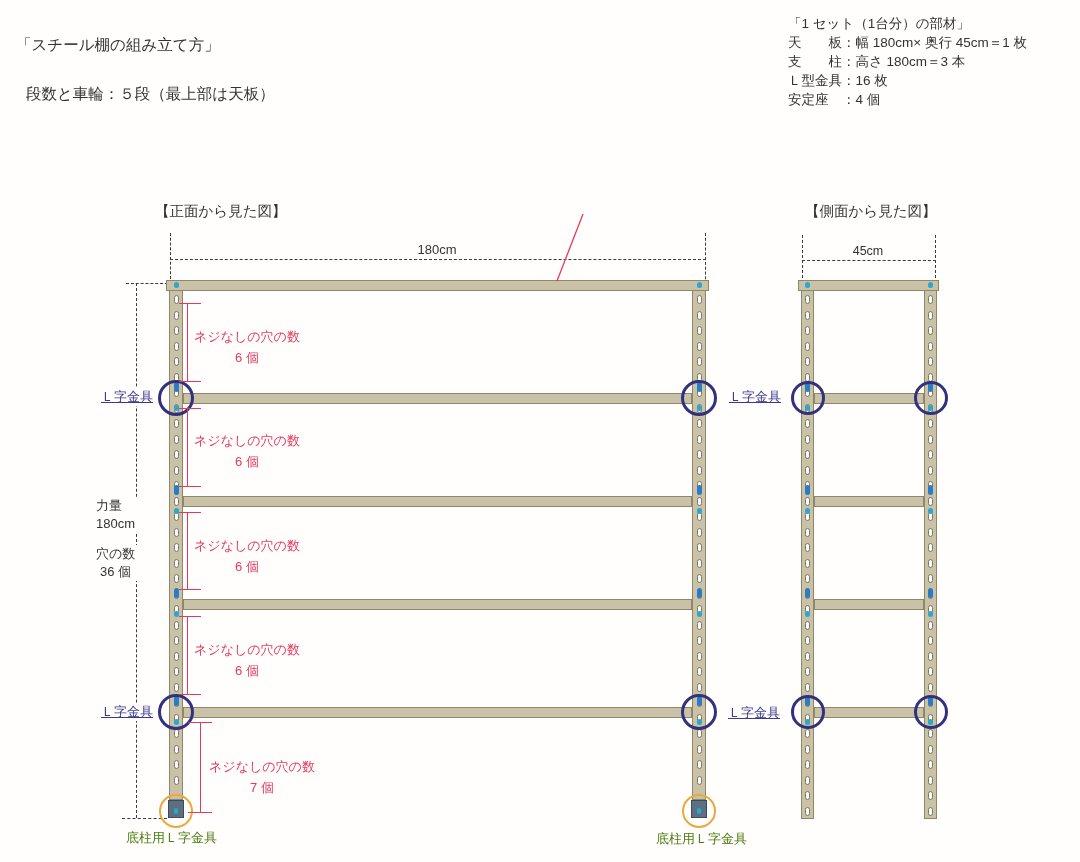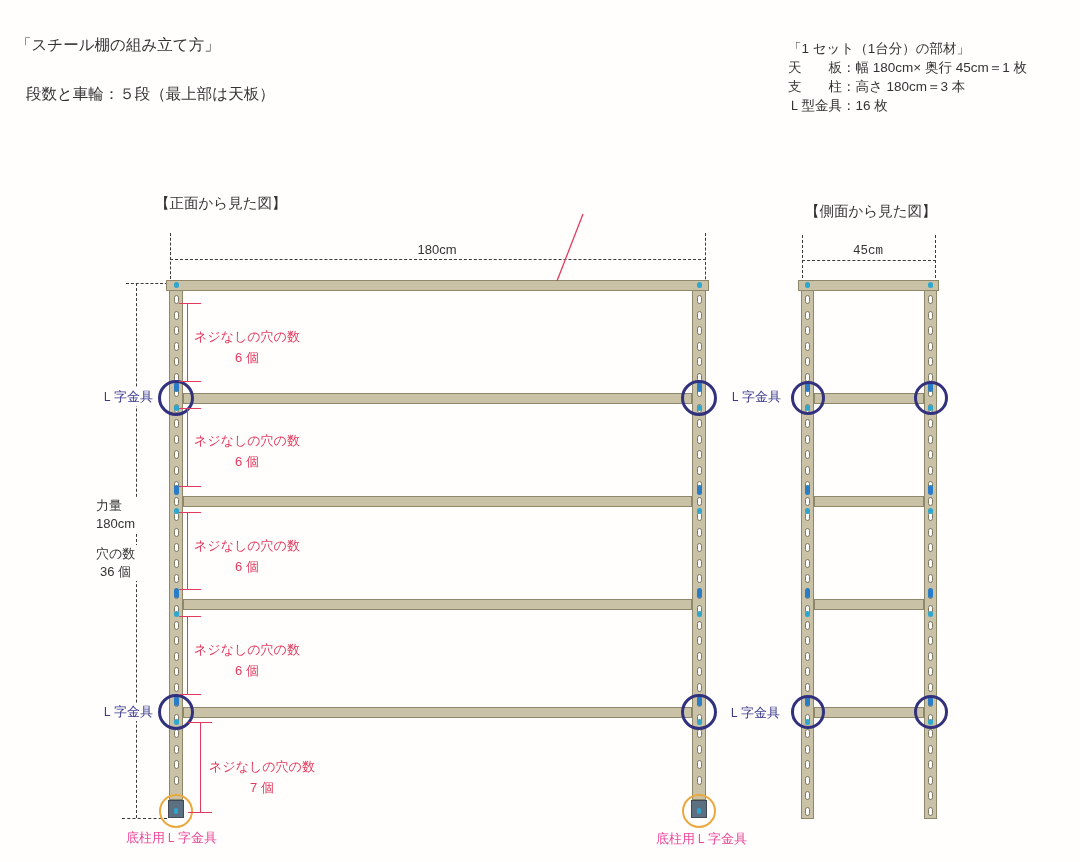--- a/index.html
+++ b/index.html
@@ -4,27 +4,27 @@
 <style>
   html,body{margin:0;padding:0;background:#ffffff;}
   .canvas{
     position:relative;width:1080px;height:862px;background:#fffefd;overflow:hidden;
     font-family:"Liberation Sans","DejaVu Sans",sans-serif;color:#333;
   }
   .abs{position:absolute;white-space:nowrap;}
   .t15{font-size:15.5px;line-height:24px;}
   .t14{font-size:14.5px;}
   .t13{font-size:13px;}
-  .t12{font-size:12.5px;font-family:Liberation Mono, monospace;}
+  .t12{font-size:12.5px;}
   .plist{font-size:13.5px;line-height:19px;}
   .red{color:#e23a5e;}
   .navy{color:#3b3b8e;}
-  .orange{color:#ec4899;}
+  .orange{color:#4d7c0f;}
   .dimblock{font-size:13px;line-height:18px;background:#fffefd;padding:0 2px;}
-  .lbl{background:#fffefd;padding:0 1px;}
+  .lbl{background:#fffefd;padding:0 1px;text-decoration:underline;}
   svg.overlay{position:absolute;left:0;top:0;pointer-events:none;}
 </style>
 </head>
 <body>
 
 <div class="canvas">
 
   <div id="diagram-layer">
       <div style="position: absolute; left: 170px; top: 259px; width: 536px; height: 0px; border-top: 1px dashed rgb(58, 58, 58);"></div>
       <div style="position: absolute; left: 126px; top: 283px; width: 42px; height: 0px; border-top: 1px dashed rgb(58, 58, 58);"></div>
@@ -253,28 +253,29 @@
       <div style="position: absolute; left: 262px; top: 756px; transform: translateX(-50%); color: rgb(226, 58, 94); font-size: 13px; line-height: 21px; text-align: center; white-space: nowrap;">ネジなしの穴の数<div>7 個</div></div>
     </div>
 
   <svg class="overlay" width="1080" height="862">
     <line x1="583" y1="214" x2="557" y2="281" stroke="#e23a5e" stroke-width="1.3"></line>
   </svg>
 
   <div class="abs t15" style="left:16px;top:33px;">「スチール棚の組み立て方」</div>
   <div class="abs t15" style="left:26px;top:82px;">段数と車輪：５段（最上部は天板）</div>
 
-  <div class="abs plist" style="left:788px;top:14px;margin-top:25px;">
+  <div class="abs plist" style="left:788px;top:14px;">
     <div>「1 セット（1台分）の部材」</div>
     <div>天　　板：幅 180cm× 奥行 45cm＝1 枚</div>
     <div>支　　柱：高さ 180cm＝3 本</div>
     <div>Ｌ型金具：16 枚</div>
+    <div>安定座　：4 個</div>
   </div>
 
-  <div class="abs t14" style="left:155px;top:194px;">【正面から見た図】</div>
+  <div class="abs t14" style="left:155px;top:202px;">【正面から見た図】</div>
   <div class="abs t14" style="left:805px;top:202px;">【側面から見た図】</div>
 
   <div class="abs t13" style="left:437px;top:242px;transform:translateX(-50%);">180cm</div>
   <div class="abs t12" style="left:868px;top:244px;transform:translateX(-50%);">45cm</div>
 
   <div class="abs dimblock" style="left:94px;top:497px;">
     <div>力量</div>
     <div>180cm</div>
   </div>
   <div class="abs dimblock" style="left:94px;top:545px;">

